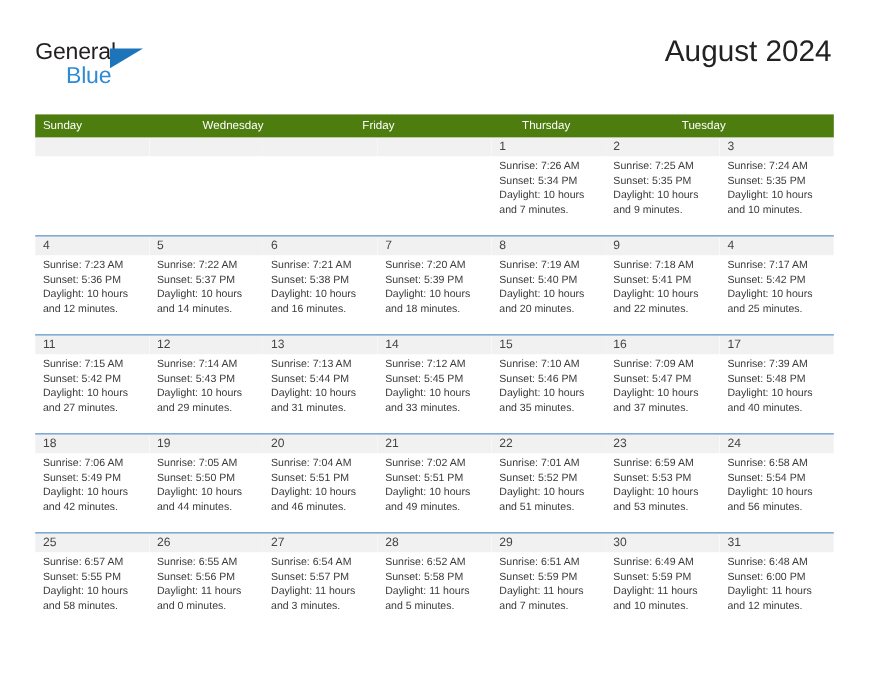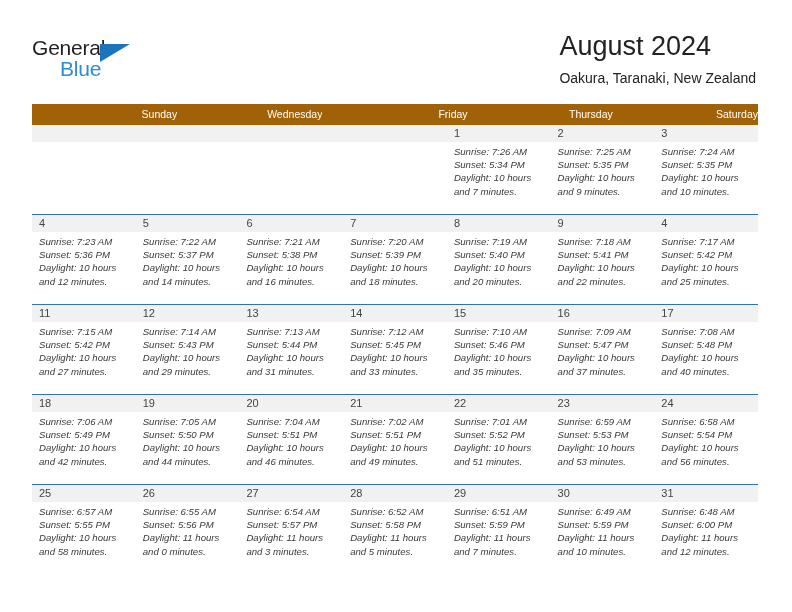--- a/index.html
+++ b/index.html
@@ -86,23 +86,22 @@
 
   
   .calendar {
     position: absolute;
     left: 32px;
     top: 104px;
     width: 726px;
   }
   .dow-row {
     display: flex;
-    background: #a16207;
+    background: #4d7c0f;
     height: 21px;
-    text-align: right;
   }
   .dow-cell {
     flex: 1 1 0;
     color: #ffffff;
     font-size: 10.5px;
     line-height: 21px;
     padding-left: 7px;
     box-sizing: border-box;
     white-space: nowrap;
     overflow: hidden;
@@ -128,48 +127,46 @@
     line-height: 17px;
     color: #444444;
     padding-left: 7px;
     box-sizing: border-box;
   }
   .day-info {
     padding: 3px 7px 0 7px;
     font-size: 9.6px;
     line-height: 13.2px;
     color: #3a3a3a;
-    font-style: italic;
   }
   .day-info div { white-space: nowrap; }
 </style>
 </head>
 <body>
 
 <div class="page">
 
   <div class="header">
     <div class="logo">
       <span class="logo-general">General</span>
       <span class="logo-tri"></span>
       <span class="logo-blue">Blue</span>
     </div>
     <div class="title-block">
       <h1 class="cal-title">August 2024</h1>
-      <p class="cal-subtitle">Oakura, Taranaki, New Zealand</p>
     </div>
   </div>
 
   <div class="calendar">
     <div class="dow-row" id="dow-row">
         <div class="dow-cell">Sunday</div>
         <div class="dow-cell">Wednesday</div>
         <div class="dow-cell">Friday</div>
         <div class="dow-cell">Thursday</div>
-        <div class="dow-cell">Saturday</div>
+        <div class="dow-cell">Tuesday</div>
       </div>
     <div id="weeks-container">
         <div class="week-row first">
           <div class="day-cell empty">
             <div class="day-num-band"></div>
           </div>
           <div class="day-cell empty">
             <div class="day-num-band"></div>
           </div>
           <div class="day-cell empty">
@@ -322,21 +319,21 @@
             <div class="day-info">
               <div>Sunrise: 7:09 AM</div>
               <div>Sunset: 5:47 PM</div>
               <div>Daylight: 10 hours</div>
               <div>and 37 minutes.</div>
             </div>
           </div>
           <div class="day-cell">
             <div class="day-num-band">17</div>
             <div class="day-info">
-              <div>Sunrise: 7:08 AM</div>
+              <div>Sunrise: 7:39 AM</div>
               <div>Sunset: 5:48 PM</div>
               <div>Daylight: 10 hours</div>
               <div>and 40 minutes.</div>
             </div>
           </div>
         </div>
         <div class="week-row">
           <div class="day-cell">
             <div class="day-num-band">18</div>
             <div class="day-info">

